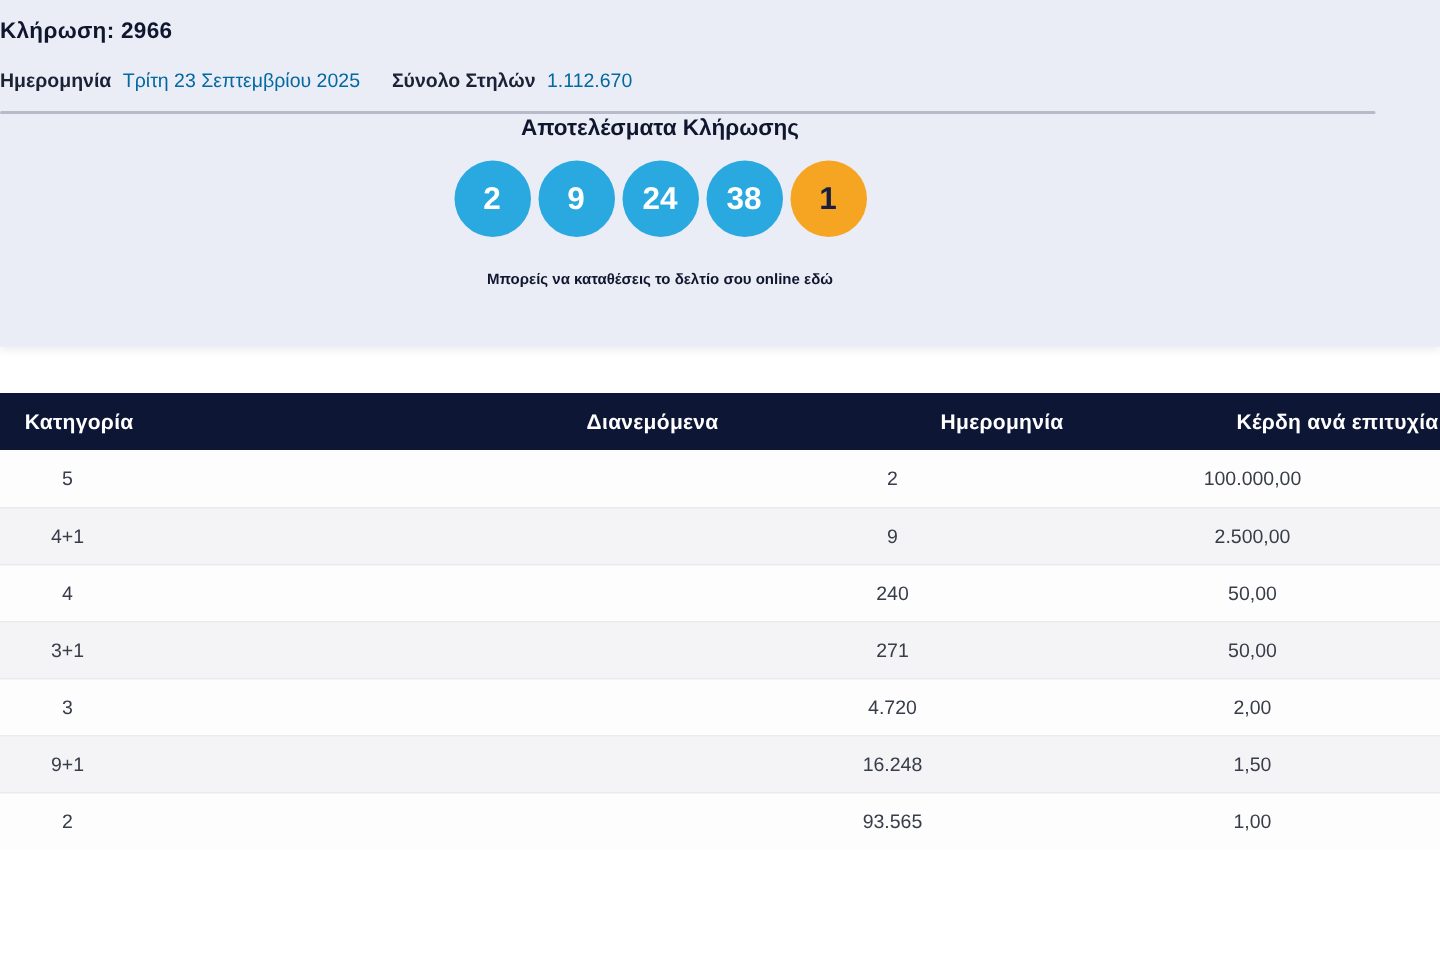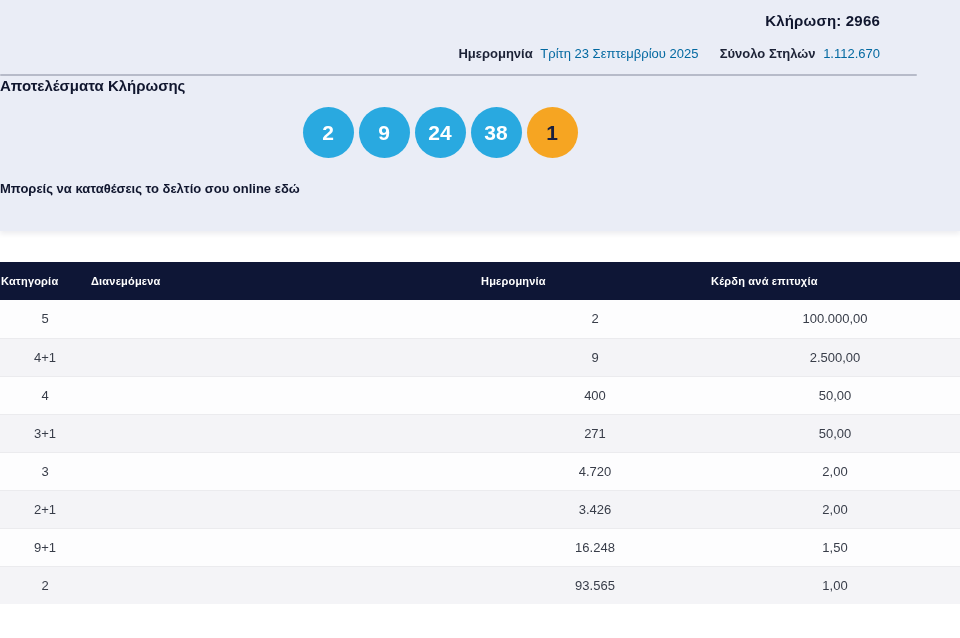--- a/index.html
+++ b/index.html
@@ -13,21 +13,21 @@
 
   
   .top-panel {
     position: relative;
     height: 231px;
     background: #eaedf6;
     box-shadow: 0 3px 5px rgba(20, 30, 60, 0.08);
   }
   .top-inner {
     width: 880px; 
-    text-align: right;
+    text-align: left;
     padding-top: 12px;
   }
   .draw-title {
     margin: 0;
     font-size: 15px;
     font-weight: bold;
     color: #10162e;
     letter-spacing: .2px;
   }
   .draw-meta {
@@ -40,21 +40,21 @@
   .meta-gap { display: inline-block; width: 14px; }
 
   .divider {
     position: absolute;
     top: 74px; left: 0; right: 43px;
     height: 2px;
     background: #b7bbc9;
     border-radius: 2px;
   }
 
-  .results { text-align: left; padding-top: 16px; }
+  .results { text-align: center; padding-top: 16px; }
   .results-title {
     margin: 0;
     font-size: 15px;
     font-weight: bold;
     color: #10162e;
   }
   .balls {
     margin-top: 13px;
     display: flex;
     justify-content: center;
@@ -65,45 +65,45 @@
     border-radius: 50%;
     display: flex; align-items: center; justify-content: center;
     font-size: 21px; font-weight: bold;
     color: #ffffff;
   }
   .ball.blue { background: #29a9e0; }
   .ball.orange { background: #f6a522; color: #1a1f3d; }
   .deposit-line {
     display: inline-block;
     margin-top: 23px;
-    font-size: 13px;
+    font-size: 10px;
     font-weight: bold;
     color: #10162e;
     text-decoration: none;
     cursor: pointer;
   }
 
   
   .table-section { margin-top: 31px; }
   table.prizes {
     width: 100%;
     border-collapse: collapse;
     table-layout: fixed;
   }
   table.prizes col.c1 { width: 90px; }
   table.prizes col.c2 { width: 390px; }
   table.prizes col.c3 { width: 230px; }
   table.prizes col.c4 { width: 250px; }
   table.prizes th {
     background: #0e1636;
     color: #ffffff;
-    font-size: 11px;
+    font-size: 14px;
     font-weight: bold;
     height: 38px;
-    text-align: left;
+    text-align: right;
     letter-spacing: .2px;
   }
   table.prizes td {
     height: 38px;
     text-align: center;
     font-size: 13px;
     color: #383d49;
   }
   table.prizes tbody tr { background: #fdfdfe; border-top: 1px solid #ebebee; }
   table.prizes tbody tr:first-child { border-top: none; }
@@ -164,39 +164,33 @@
       </tr>
       <tr>
         <td>4+1</td>
         <td></td>
         <td>9</td>
         <td>2.500,00</td>
       </tr>
       <tr>
         <td>4</td>
         <td></td>
-        <td>400</td>
+        <td>240</td>
         <td>50,00</td>
       </tr>
       <tr>
         <td>3+1</td>
         <td></td>
         <td>271</td>
         <td>50,00</td>
       </tr>
       <tr>
         <td>3</td>
         <td></td>
         <td>4.720</td>
-        <td>2,00</td>
-      </tr>
-      <tr>
-        <td>2+1</td>
-        <td></td>
-        <td>3.426</td>
         <td>2,00</td>
       </tr>
       <tr>
         <td>9+1</td>
         <td></td>
         <td>16.248</td>
         <td>1,50</td>
       </tr>
       <tr>
         <td>2</td>

